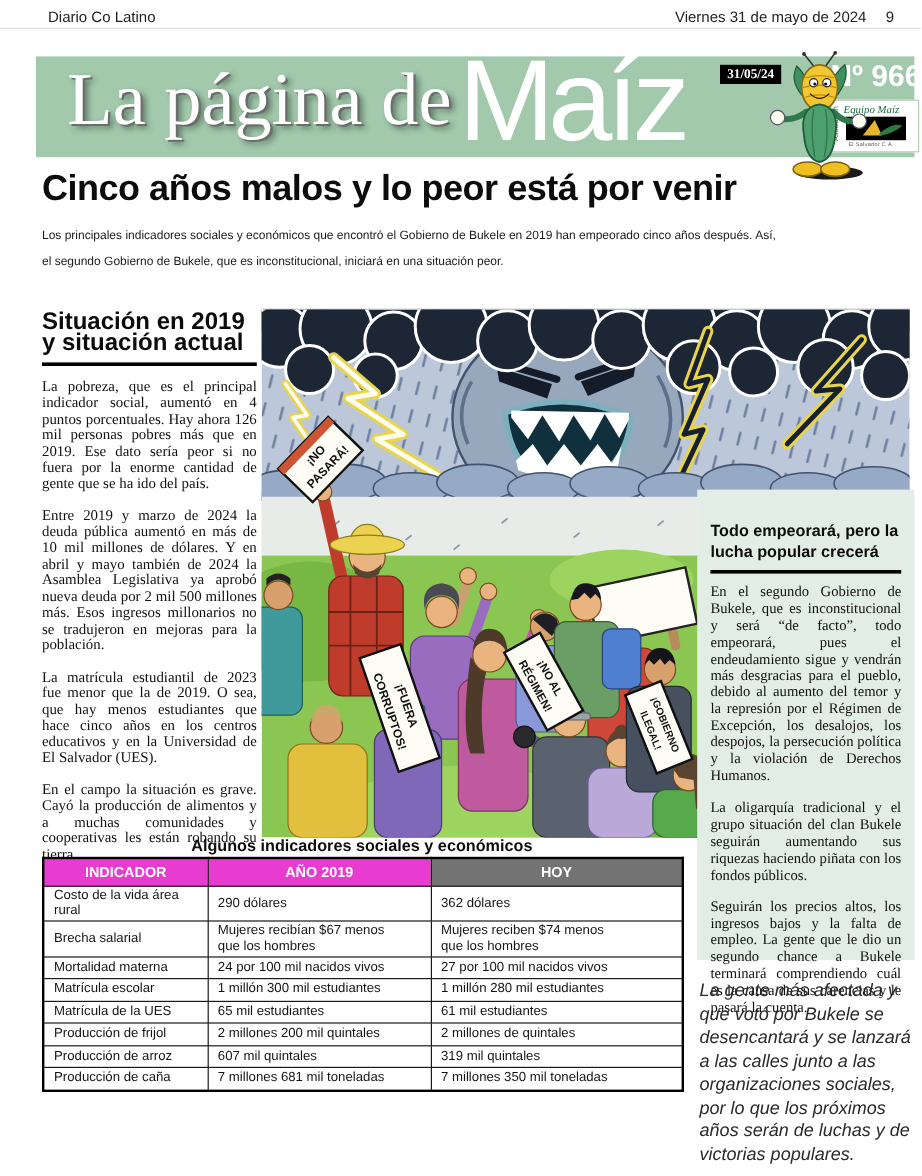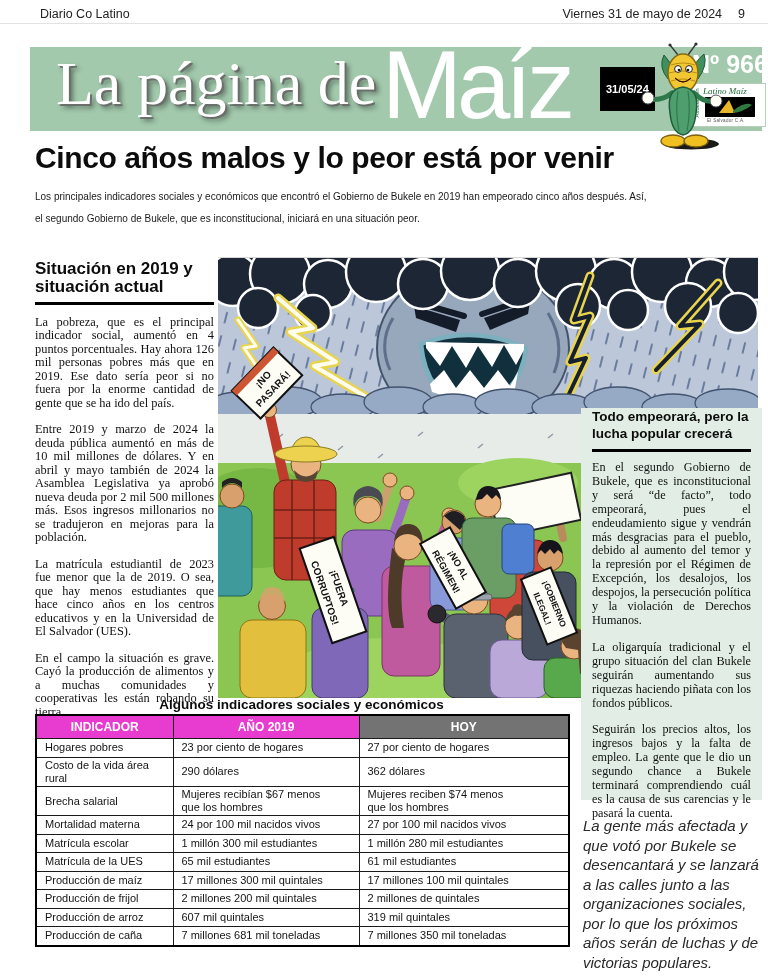--- a/index.html
+++ b/index.html
@@ -14,49 +14,49 @@
   .masthead-rule{left:0;top:23px;width:768px;height:1px;background:#e2e2e2;}
 
   
   .banner{left:30px;top:47px;width:732px;height:104px;overflow:visible;}
   .banner-bg{position:absolute;left:0;top:0;width:732px;height:84px;}
   .banner-serif{position:absolute;left:26px;top:1px;font-family:"Liberation Serif",serif;
         font-size:62px;color:#fff;white-space:nowrap;
         text-shadow:2px 2px 0 #6b6f6b,4px 4px 5px rgba(0,0,0,.45);}
   .banner-bold{position:absolute;left:352px;top:-17px;font-weight:normal;font-size:96px;
         letter-spacing:-5px;color:#fff;white-space:nowrap;}
-  .date-badge{position:absolute;left:570px;top:20px;background:#000;color:#fff;
-        font-size:11px;font-weight:bold;padding:16px 6px;}
+  .date-badge{position:absolute;left:570px;top:7px;background:#000;color:#fff;
+        font-size:11px;font-weight:bold;padding:2px 6px;font-family:Liberation Serif, serif;}
   .issue-no{position:absolute;left:662px;top:3px;font-size:25px;font-weight:bold;color:#fff;white-space:nowrap;}
   .logo-box{position:absolute;left:662px;top:36px;width:72px;height:42px;background:#fff;
         border:1px solid #b9cdbd;}
   .logo-asoc{position:absolute;left:-13px;top:16px;transform:rotate(-90deg);font-size:6px;color:#1e6b3c;width:34px;text-align:center;}
   .logo-name{position:absolute;left:10px;top:2px;font-family:"Liberation Serif",serif;
         font-size:9px;font-style:italic;color:#1e6b3c;white-space:nowrap;}
   .logo-corn{position:absolute;left:12px;top:13px;}
   .logo-place{position:absolute;left:14px;top:34px;font-size:4.5px;color:#555;letter-spacing:.3px;}
   .mascot{position:absolute;left:598px;top:-7px;}
 
   
   .headline{left:35px;top:141px;width:700px;font-size:30px;font-weight:bold;
         letter-spacing:-.4px;color:#0c0c0c;}
   .intro{left:35px;top:186px;width:612px;font-size:10px;line-height:21.5px;color:#1a1a1a;}
 
   
   .left-col{left:35px;top:260px;width:179px;}
-  .col-head{font-size:17px;font-weight:bold;line-height:17.5px;color:#0c0c0c;}
+  .col-head{font-size:20px;font-weight:bold;line-height:17.5px;color:#0c0c0c;}
   .col-rule{height:2.5px;background:#000;margin:7px 0 11px 0;}
   .serif-p{font-family:"Liberation Serif",serif;font-size:12.4px;line-height:13.5px;
         text-align:justify;margin:0 0 13px 0;color:#101010;}
 
   
   .cartoon{left:218px;top:257px;width:540px;height:440px;border-top:1px solid #d7d7d7;}
 
   
-  .green-box{left:581px;top:408px;width:181px;height:392px;box-sizing:border-box;padding:1px 11px 0 11px;}
+  .green-box{left:581px;top:408px;width:181px;height:392px;box-sizing:border-box;padding:27px 11px 0 11px;}
   .green-box .col-head{font-size:13.5px;line-height:16.5px;}
   .green-box .col-rule{height:3px;margin:7px 0 9px 0;}
   .green-box .serif-p{font-size:12.2px;line-height:13.9px;}
 
   
   .closing-note{left:583px;top:816px;width:180px;font-size:15px;font-style:italic;
         line-height:19.5px;color:#2a2a2a;}
 
   
   .table-title{left:35px;top:697px;width:533px;text-align:center;font-size:13.5px;font-weight:bold;color:#0c0c0c;}
@@ -81,21 +81,21 @@
 
   <div class="abs banner">
     <div class="banner-bg" style="background:#a2c9ac;"></div>
     <div class="banner-serif">La página de</div>
     <div class="banner-bold">Maíz</div>
     <div class="date-badge">31/05/24</div>
     <div class="issue-no">Nº 966</div>
 
     <div class="logo-box">
       <div class="logo-asoc">Asociación</div>
-      <div class="logo-name">Latino Maíz</div>
+      <div class="logo-name">Equipo Maíz</div>
       <svg class="logo-corn" width="50" height="20" viewBox="0 0 50 20">
         <rect x="0" y="0" width="50" height="20" fill="#000"></rect>
         <path d="M14 16 L24 3 L30 16 Z" fill="#e8b62a"></path>
         <path d="M28 14 Q40 4 47 8 Q38 15 28 16 Z" fill="#2e7a3f"></path>
       </svg>
       <div class="logo-place">El Salvador C.A.</div>
     </div>
 
     <svg class="mascot" width="108" height="112" viewBox="0 -6 108 106">
       <ellipse cx="63" cy="95" rx="28" ry="5.5" fill="#1a1a1a"></ellipse>
@@ -345,25 +345,20 @@
         </colgroup>
       <thead>
         <tr>
           <th style="background:#e83cd0;">INDICADOR</th>
           <th style="background:#e83cd0;">AÑO 2019</th>
           <th style="background:#737373;">HOY</th>
         </tr>
       </thead>
       <tbody>
         <tr>
-            <td>Hogares pobres</td>
-            <td>23 por ciento de hogares</td>
-            <td>27 por ciento de hogares</td>
-          </tr>
-        <tr>
             <td>Costo de la vida área rural</td>
             <td>290 dólares</td>
             <td>362 dólares</td>
           </tr>
         <tr>
             <td>Brecha salarial</td>
             <td>Mujeres recibían $67 menos
 que los hombres</td>
             <td>Mujeres reciben $74 menos
 que los hombres</td>
@@ -377,25 +372,20 @@
             <td>Matrícula escolar</td>
             <td>1 millón 300 mil estudiantes</td>
             <td>1 millón 280 mil estudiantes</td>
           </tr>
         <tr>
             <td>Matrícula de la UES</td>
             <td>65 mil estudiantes</td>
             <td>61 mil estudiantes</td>
           </tr>
         <tr>
-            <td>Producción de maíz</td>
-            <td>17 millones 300 mil quintales</td>
-            <td>17 millones 100 mil quintales</td>
-          </tr>
-        <tr>
             <td>Producción de frijol</td>
             <td>2 millones 200 mil quintales</td>
             <td>2 millones de quintales</td>
           </tr>
         <tr>
             <td>Producción de arroz</td>
             <td>607 mil quintales</td>
             <td>319 mil quintales</td>
           </tr>
         <tr>

